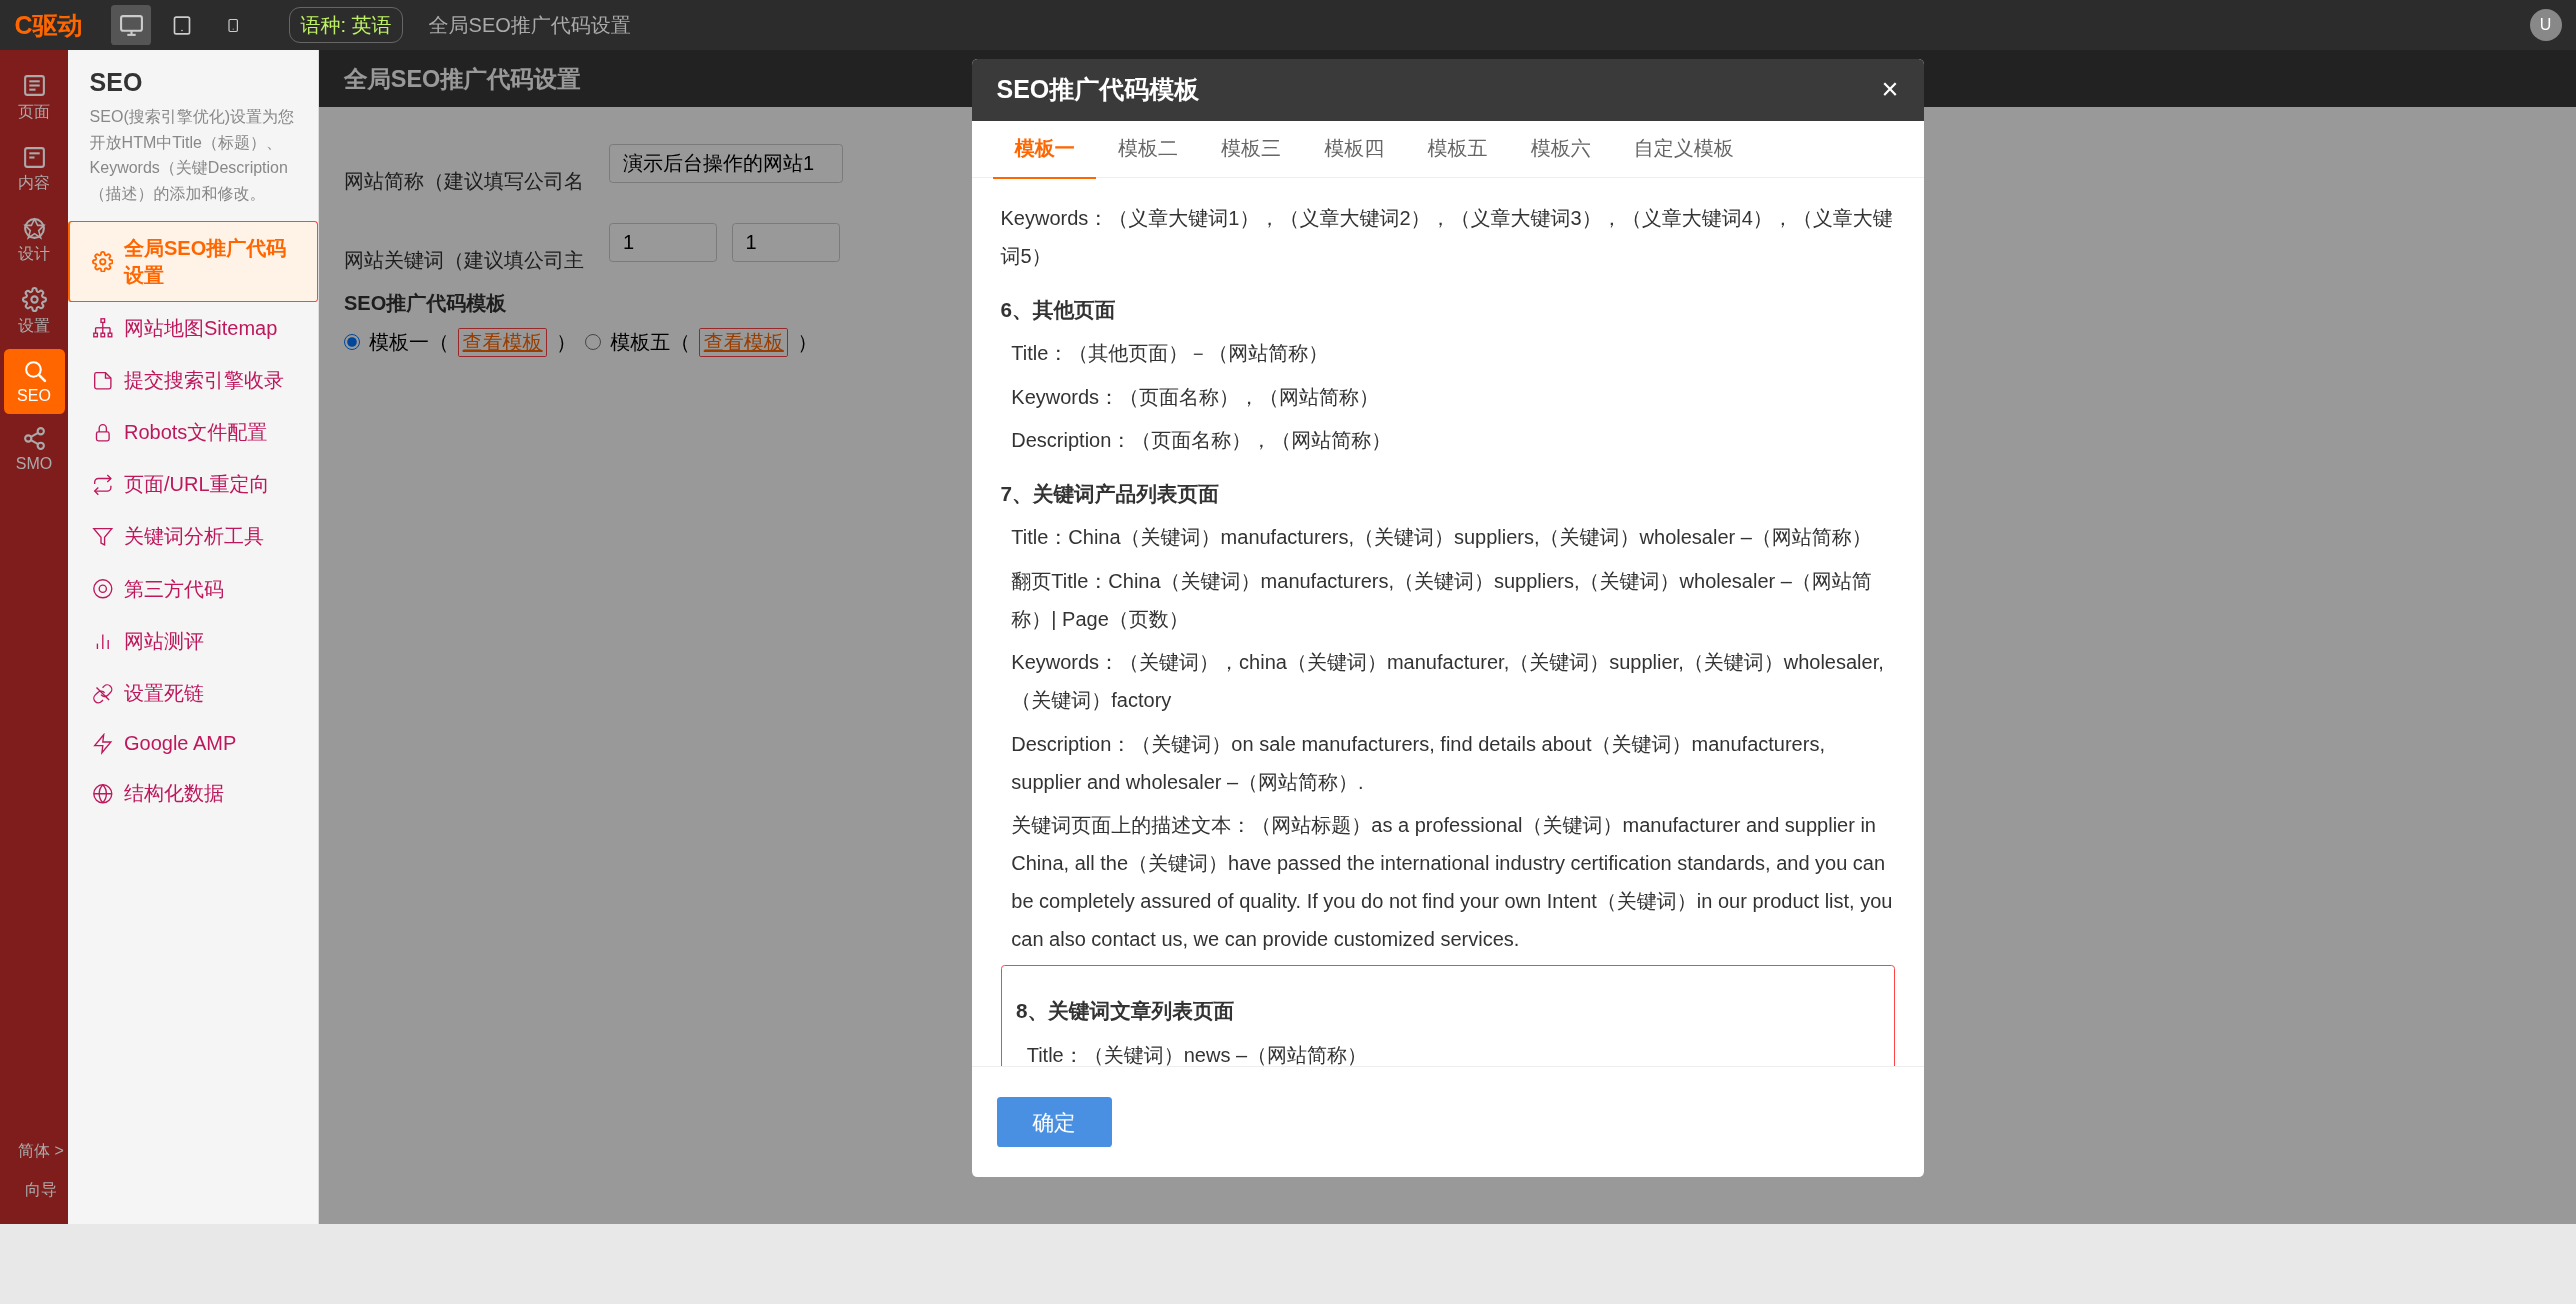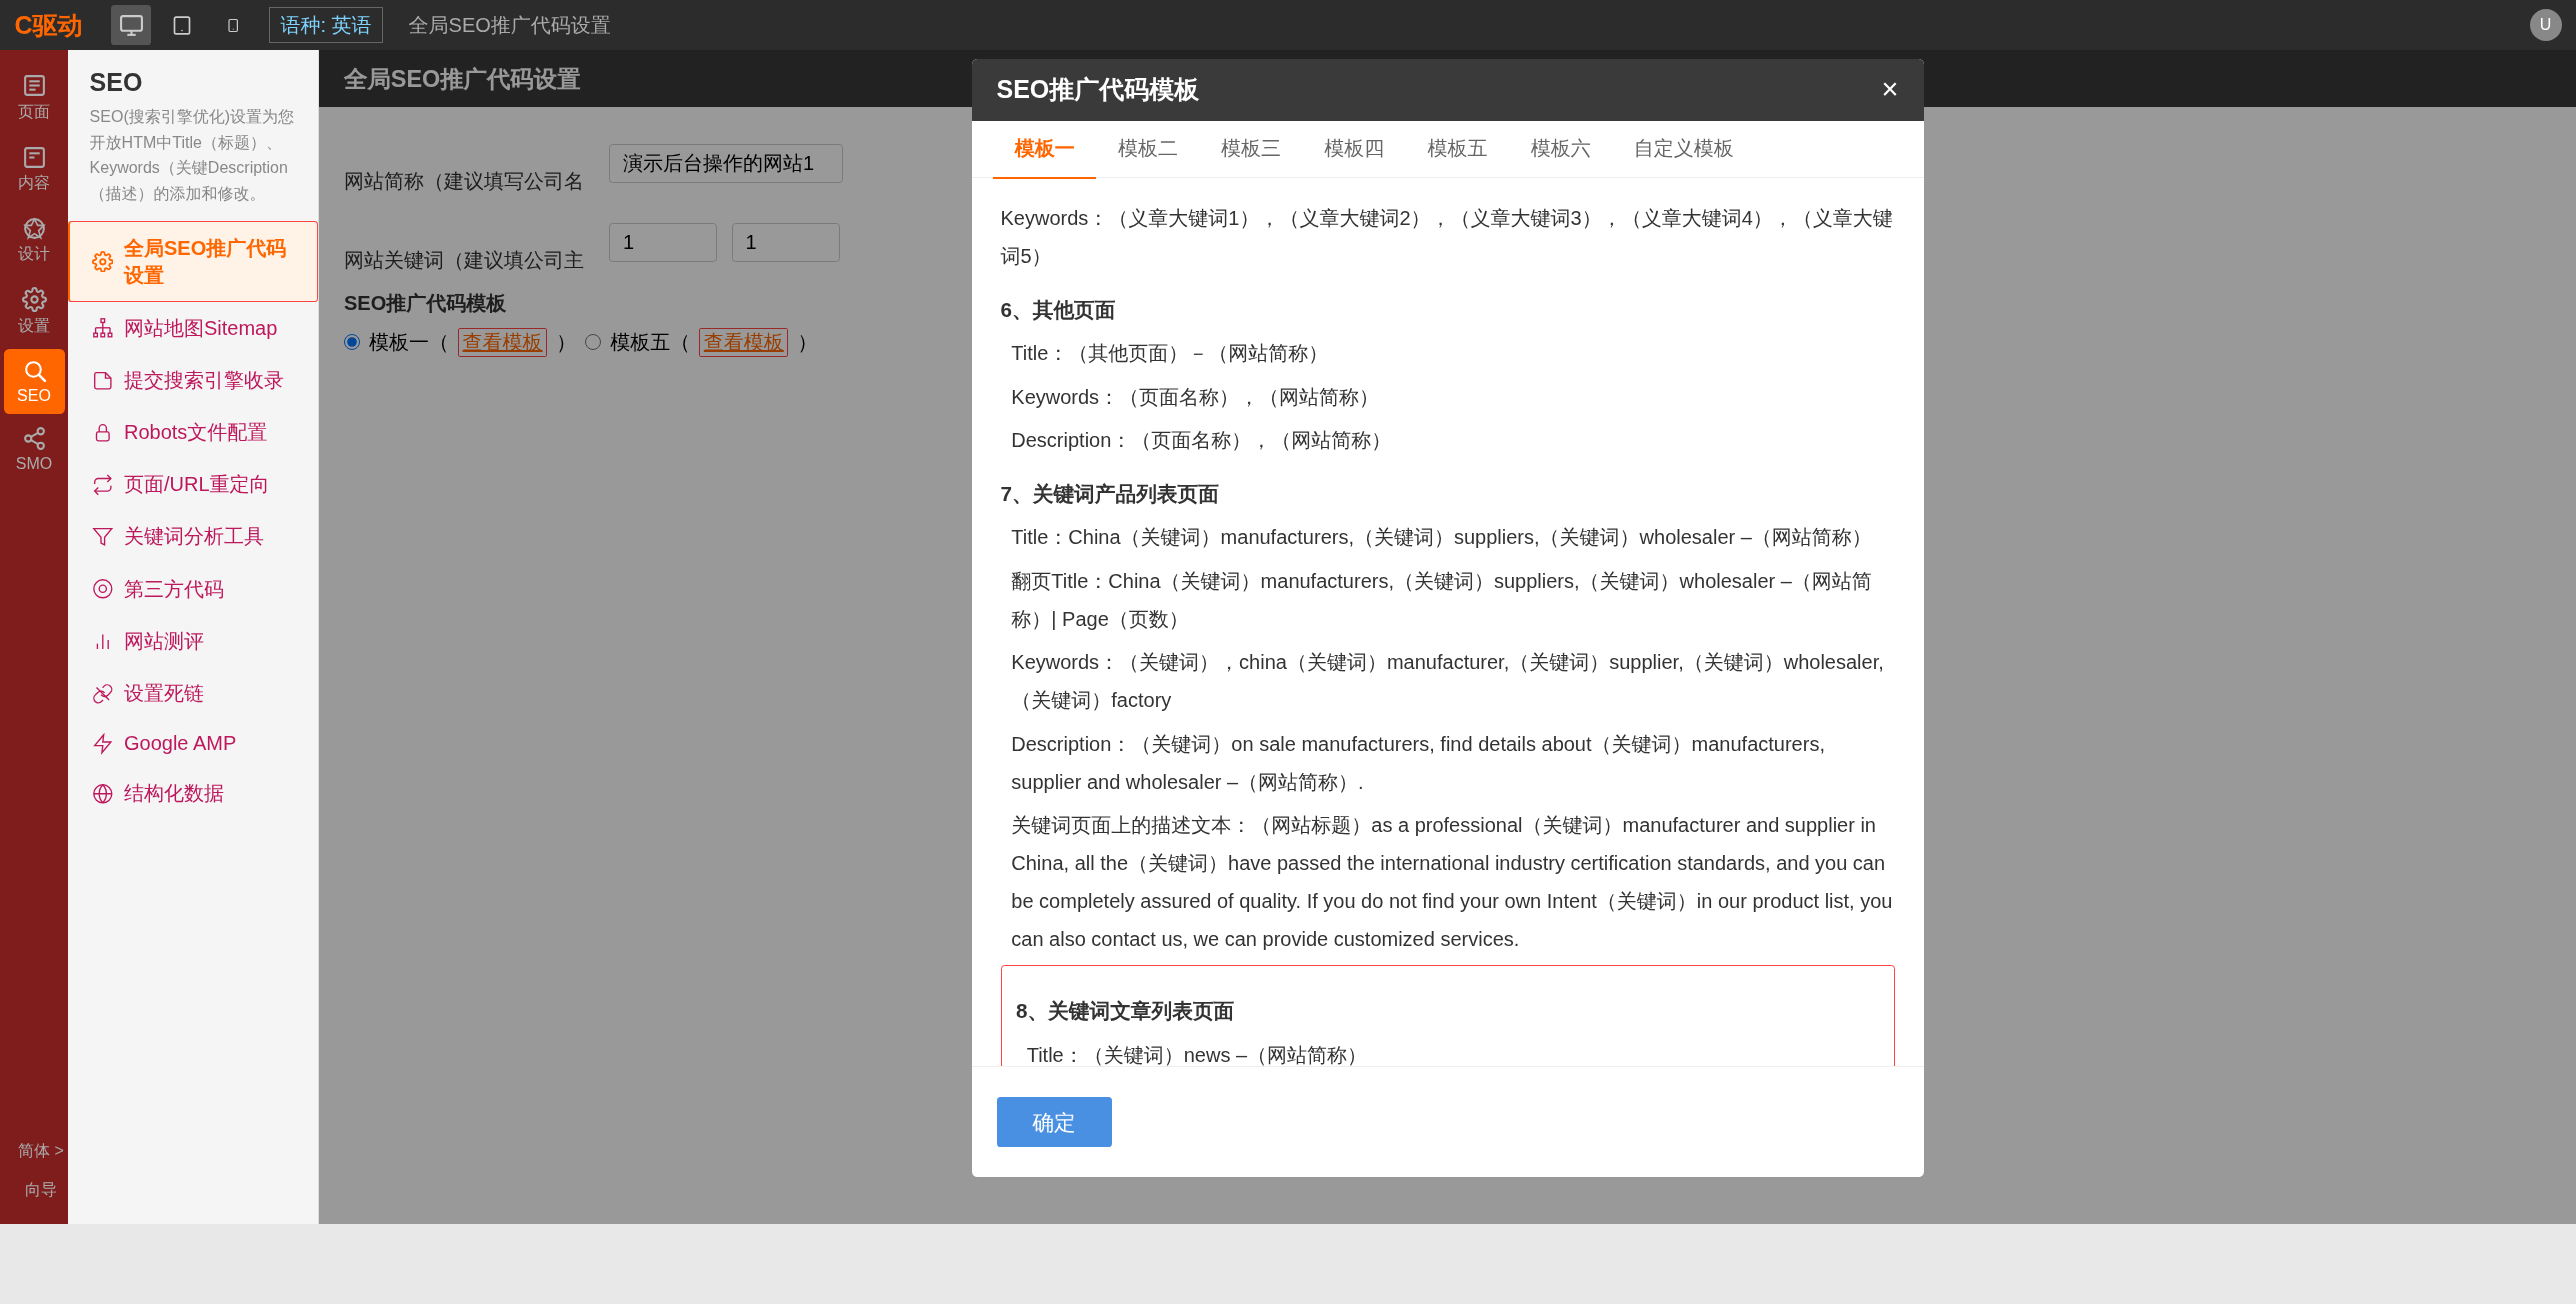--- a/index.html
+++ b/index.html
@@ -4,21 +4,21 @@
   <style>
     * { margin: 0; padding: 0; box-sizing: border-box; }
     body { font-family: "Microsoft YaHei", "PingFang SC", Arial, sans-serif; background: #e8e8e8; width: 2576px; height: 1304px; overflow: hidden; font-size: 21.6px; }
 
     
     .top-bar { display: flex; align-items: center; background: #2c2c2c; height: 50px; padding: 0 14.4px; gap: 10.8px; }
     .top-bar-logo { color: #ff6600; font-weight: bold; font-size: 25px; margin-right: 18px; }
     .top-bar-icon { width: 40px; height: 40px; display: flex; align-items: center; justify-content: center; border-radius: 3.6px; cursor: pointer; }
     .top-bar-icon.active { background: #555; }
     .top-bar-icon svg { fill: #ccc; }
-    .top-bar-lang { color: #7dd3fc; font-size: 20px; border: 0.9px solid #666; padding: 3.6px 10.8px; border-radius: 0; margin-left: 5px; }
+    .top-bar-lang { color: #bef264; font-size: 20px; border: 0.9px solid #666; padding: 3.6px 10.8px; border-radius: 11px; margin-left: 25px; }
     .top-bar-right { margin-left: auto; display: flex; gap: 14.4px; align-items: center; }
     .top-bar-avatar { width: 32px; height: 32px; border-radius: 50%; background: #888; display: flex; align-items: center; justify-content: center; color: #fff; font-size: 16px; }
 
     
     .icon-sidebar { width: 68px; background: #7f1d1d; display: flex; flex-direction: column; align-items: center; padding-top: 14.4px; gap: 3.6px; }
     .icon-sidebar-item { width: 61px; display: flex; flex-direction: column; align-items: center; padding: 9px 3.6px; border-radius: 5.4px; cursor: pointer; color: #aaa; font-size: 16px; gap: 3.6px; }
     .icon-sidebar-item.active { background: #ff6600; color: #fff; }
     .icon-sidebar-item svg { fill: currentColor; }
     .icon-sidebar-item span { font-size: 16px; }
     .icon-sidebar-bottom { margin-top: auto; padding-bottom: 14.4px; margin-left: 14px; }

